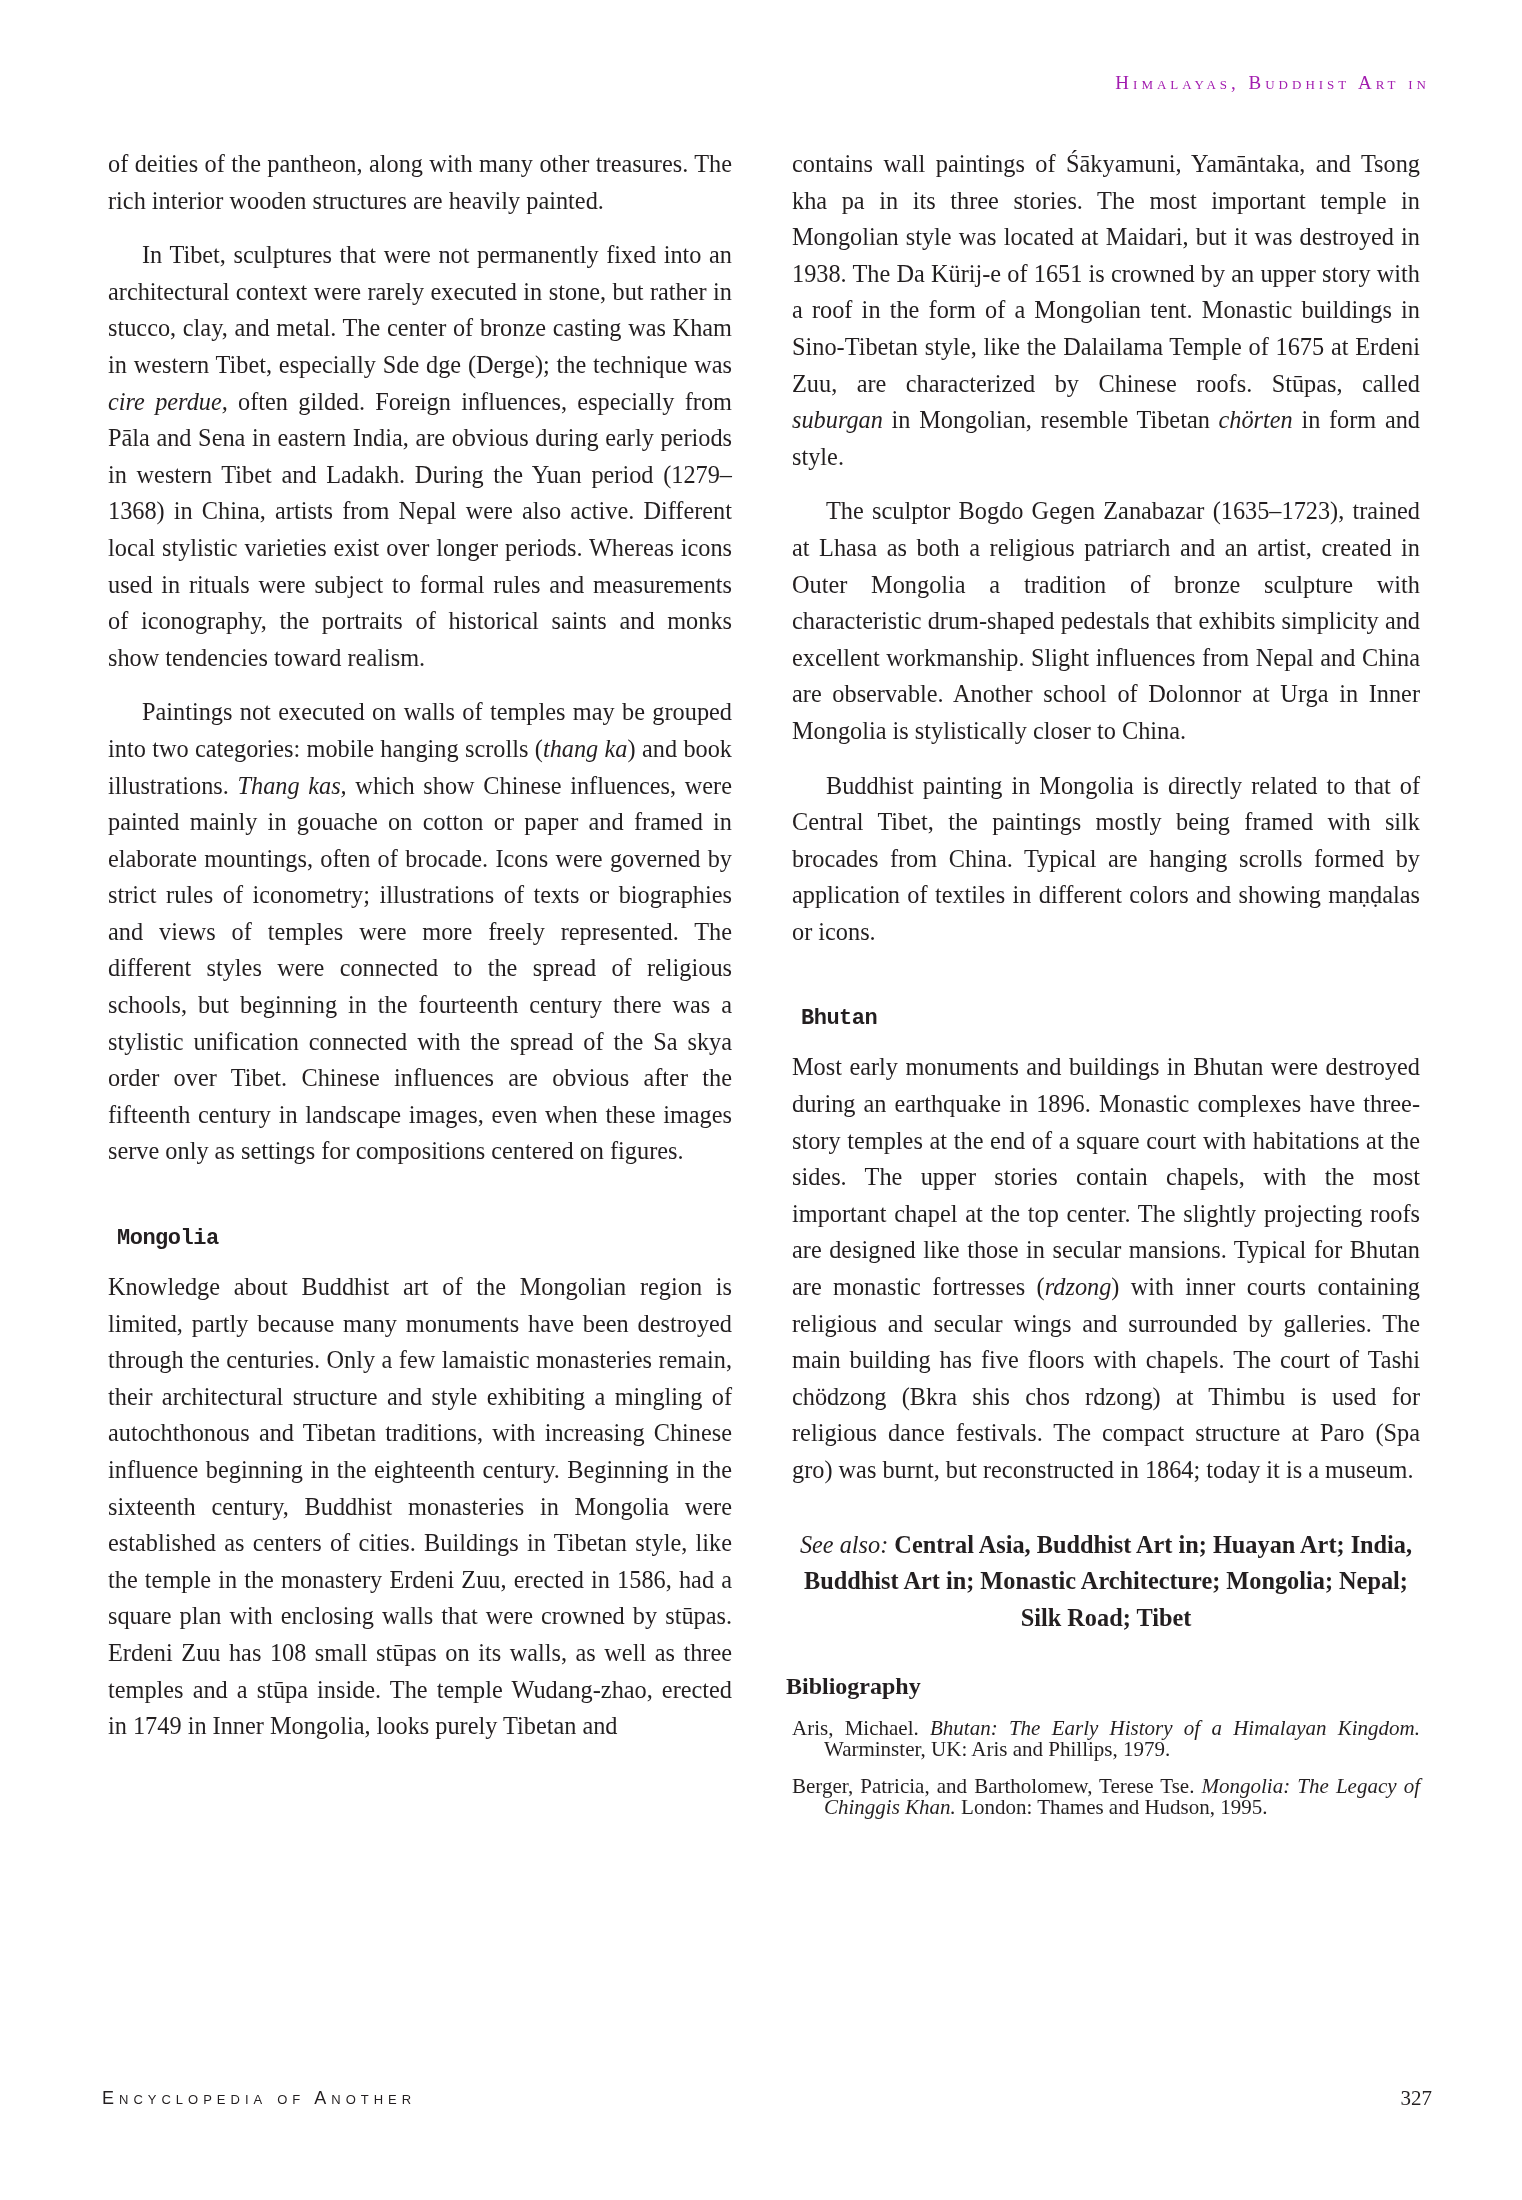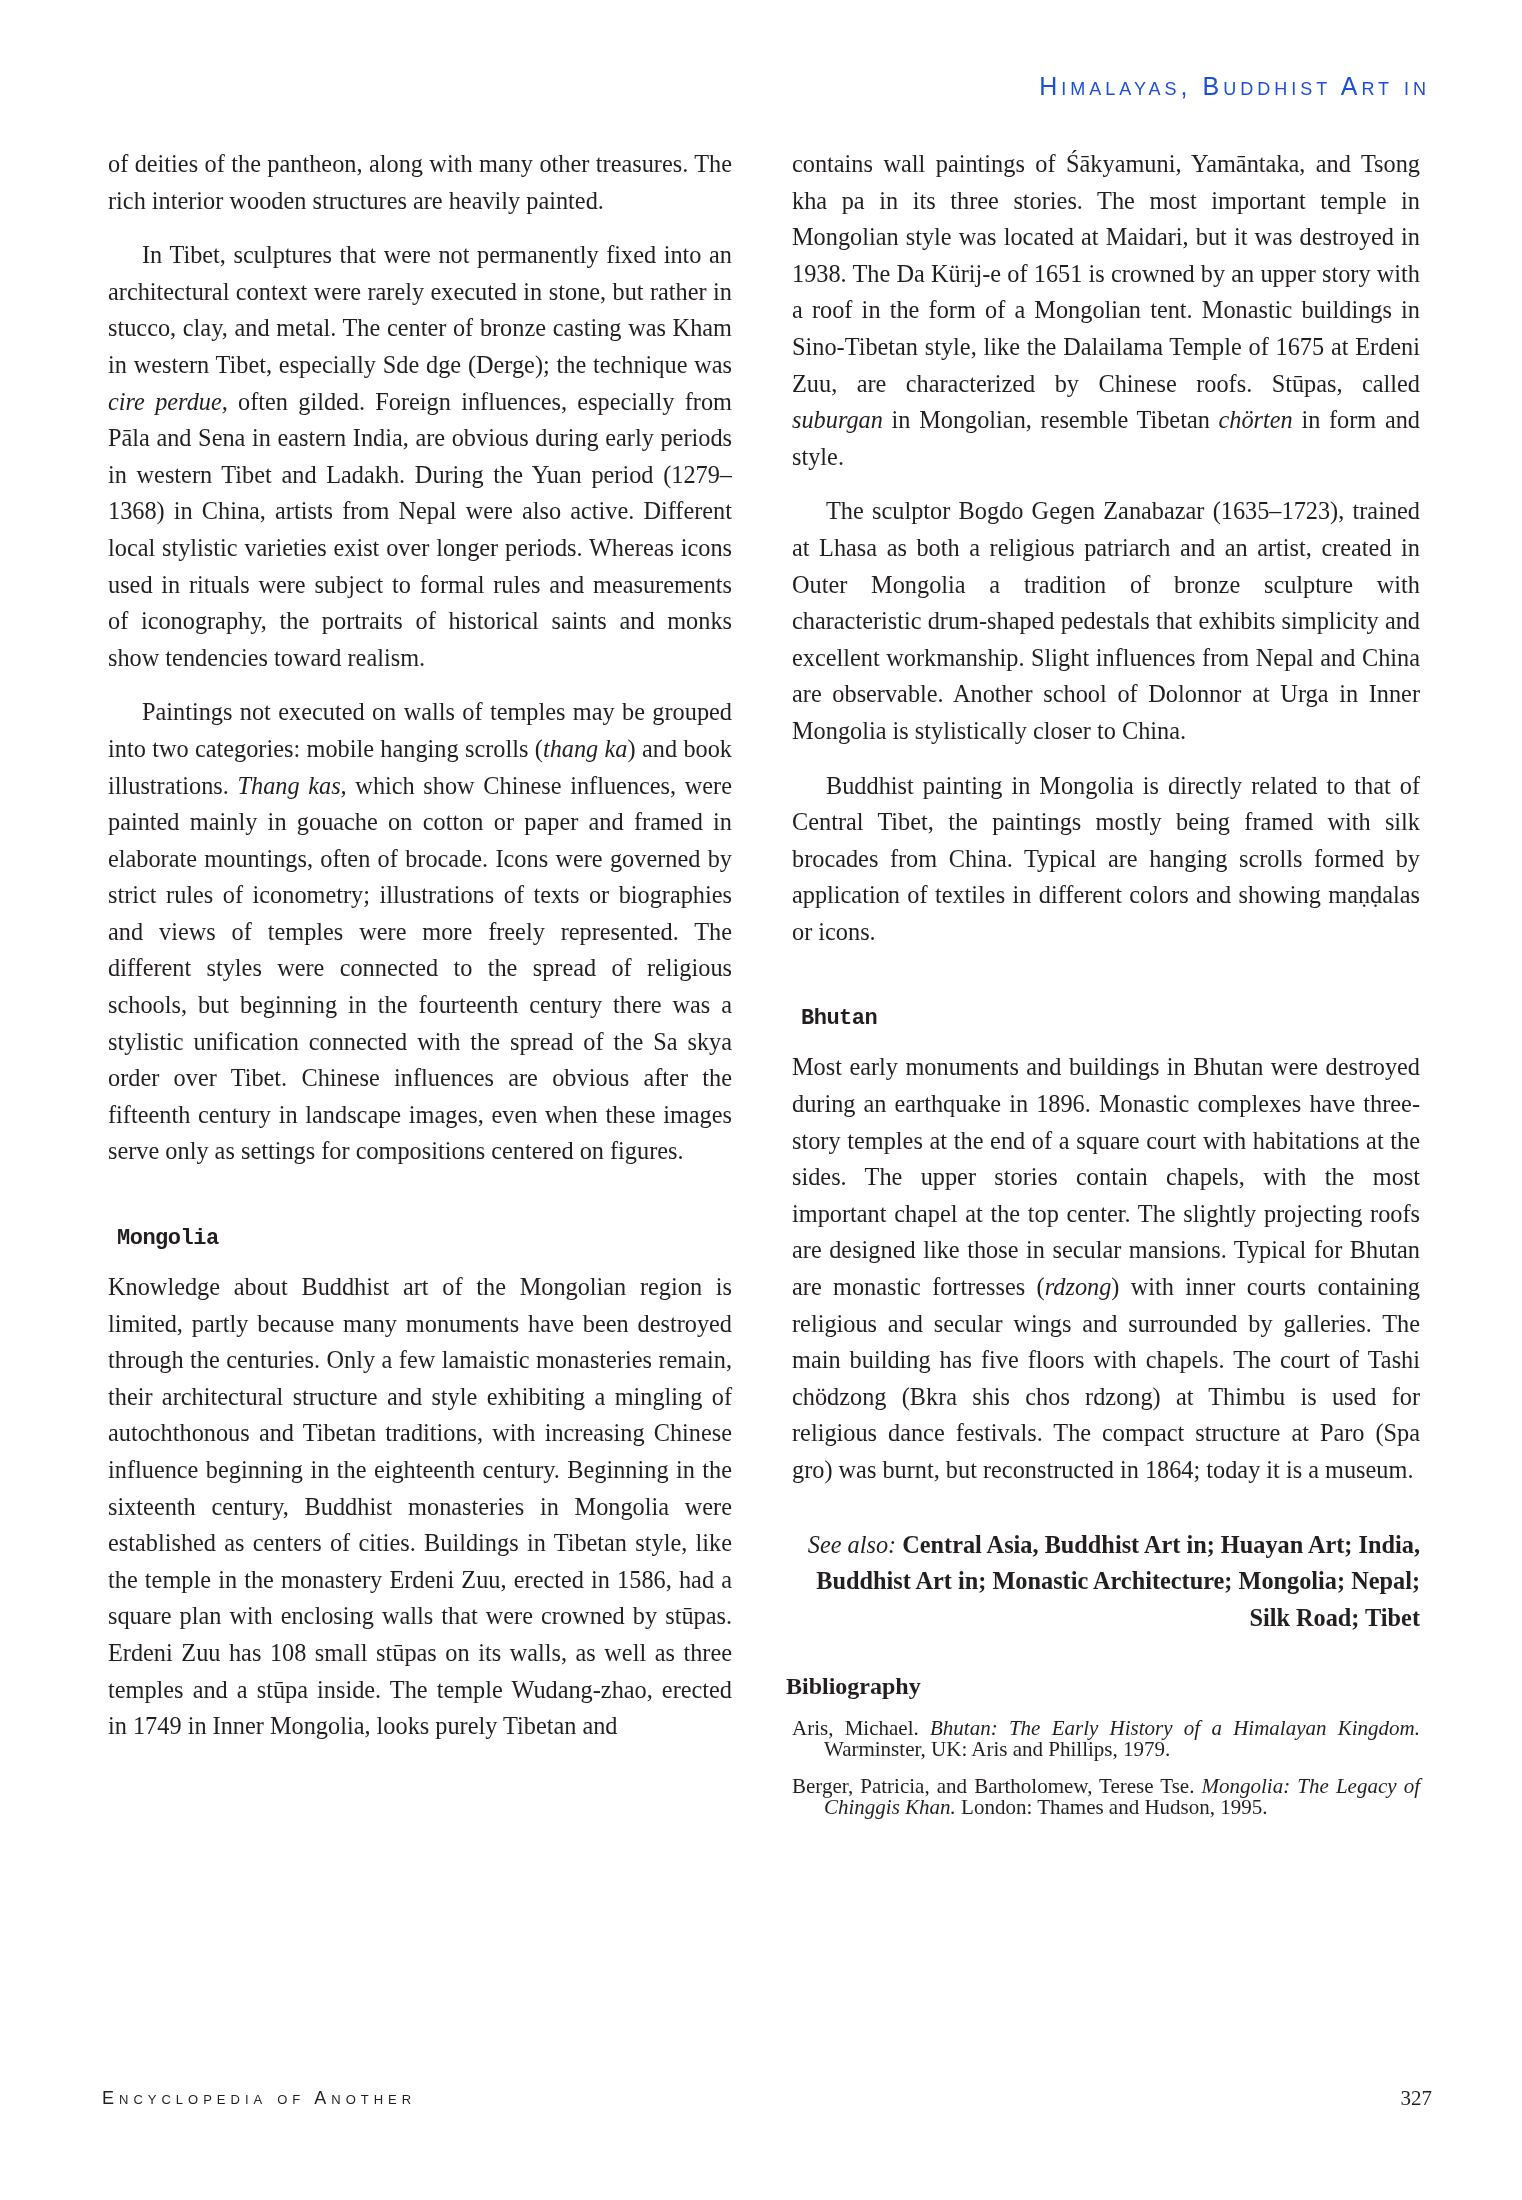--- a/index.html
+++ b/index.html
@@ -1,19 +1,19 @@
 <!DOCTYPE html>
 <html><head>
   <meta charset="utf-8">
   <style>
     html, body { margin: 0; padding: 0; background: #ffffff; }
     body { width: 1522px; height: 2200px; position: relative; overflow: hidden;
       font-family: "Liberation Serif", "DejaVu Serif", serif; color: #231f20; }
-    .running-head { position: absolute; top: 72px; right: 92px; font-size: 25px;
-      letter-spacing: 4px; font-variant: small-caps; font-family: Liberation Sans, sans-serif; color: #1d4ed8; }
+    .running-head { position: absolute; top: 72px; right: 92px; font-size: 19px;
+      letter-spacing: 4px; font-variant: small-caps; font-family: Liberation Serif, serif; color: #a21caf; }
     .footer-left { position: absolute; top: 2088px; left: 102px; font-size: 18px;
       letter-spacing: 5px; font-variant: small-caps; font-family: "Liberation Sans", sans-serif; }
     .footer-right { position: absolute; top: 2086px; right: 90px; font-size: 21px; }
     .col { position: absolute; top: 140px; width: 636px; font-size: 24.3px; line-height: 36.6px;
       text-align: justify; hyphens: manual; }
     .col-left { left: 102px; }
     .col-right { left: 786px; width: 640px; }
     p { margin: 6px; }
     p.indent { text-indent: 34px; }
     .gap { margin-top: 18px; }
@@ -39,20 +39,20 @@
   <h3 class="gap-lg">Mongolia</h3>
   <p>Knowledge about Buddhist art of the Mongolian region is limited, partly because many monuments have been destroyed through the centuries. Only a few lamaistic monasteries remain, their architectural structure and style exhibiting a mingling of autochthonous and Tibetan traditions, with increasing Chinese influence beginning in the eighteenth century. Beginning in the sixteenth century, Buddhist monasteries in Mongolia were established as centers of cities. Buildings in Tibetan style, like the temple in the monastery Erdeni Zuu, erected in 1586, had a square plan with enclosing walls that were crowned by stūpas. Erdeni Zuu has 108 small stūpas on its walls, as well as three temples and a stūpa inside. The temple Wudang-zhao, erected in 1749 in Inner Mongolia, looks purely Tibetan and</p>
 </div>
 
 <div class="col col-right">
   <p><span>contains wall paintings of Śākyamuni, Yamāntaka, and Tsong kha pa in its three stories. The most important temple in Mongolian style was located at Maidari, but it was destroyed in 1938. The Da Kürij-e of 1651 is crowned by an upper story with a roof in the form of a Mongolian tent. Monastic buildings in Sino-Tibetan style, like the Dalailama Temple of 1675 at Erdeni Zuu, are characterized by Chinese roofs. Stūpas, called </span><em>suburgan</em><span> in Mongolian, resemble Tibetan </span><em>chörten</em><span> in form and style.</span></p>
   <p class="indent gap">The sculptor Bogdo Gegen Zanabazar (1635–1723), trained at Lhasa as both a religious patriarch and an artist, created in Outer Mongolia a tradition of bronze sculpture with characteristic drum-shaped pedestals that exhibits simplicity and excellent workmanship. Slight influences from Nepal and China are observable. Another school of Dolonnor at Urga in Inner Mongolia is stylistically closer to China.</p>
   <p class="indent gap">Buddhist painting in Mongolia is directly related to that of Central Tibet, the paintings mostly being framed with silk brocades from China. Typical are hanging scrolls formed by application of textiles in different colors and showing maṇḍalas or icons.</p>
   <h3 class="gap-lg">Bhutan</h3>
   <p><span>Most early monuments and buildings in Bhutan were destroyed during an earthquake in 1896. Monastic complexes have three-story temples at the end of a square court with habitations at the sides. The upper stories contain chapels, with the most important chapel at the top center. The slightly projecting roofs are designed like those in secular mansions. Typical for Bhutan are monastic fortresses (</span><em>rdzong</em><span>) with inner courts containing religious and secular wings and surrounded by galleries. The main building has five floors with chapels. The court of Tashi chödzong (Bkra shis chos rdzong) at Thimbu is used for religious dance festivals. The compact structure at Paro (Spa gro) was burnt, but reconstructed in 1864; today it is a museum.</span></p>
-  <p class="see-also" style="text-align:right"><span class="lbl">See also:</span><span class="refs"> Central Asia, Buddhist Art in; Huayan Art; India, Buddhist Art in; Monastic Architecture; Mongolia; Nepal; Silk Road; Tibet</span></p>
+  <p class="see-also" style="text-align:center"><span class="lbl">See also:</span><span class="refs"> Central Asia, Buddhist Art in; Huayan Art; India, Buddhist Art in; Monastic Architecture; Mongolia; Nepal; Silk Road; Tibet</span></p>
   <div class="biblio-head">Bibliography</div>
   <p class="biblio-entry"><span>Aris, Michael. </span><em>Bhutan: The Early History of a Himalayan Kingdom.</em><span> Warminster, UK: Aris and Phillips, 1979.</span></p>
   <p class="biblio-entry"><span>Berger, Patricia, and Bartholomew, Terese Tse. </span><em>Mongolia: The Legacy of Chinggis Khan.</em><span> London: Thames and Hudson, 1995.</span></p>
 </div>
 
 <div class="footer-left">Encyclopedia of Another</div>
 <div class="footer-right">327</div>
 
 </body></html>

